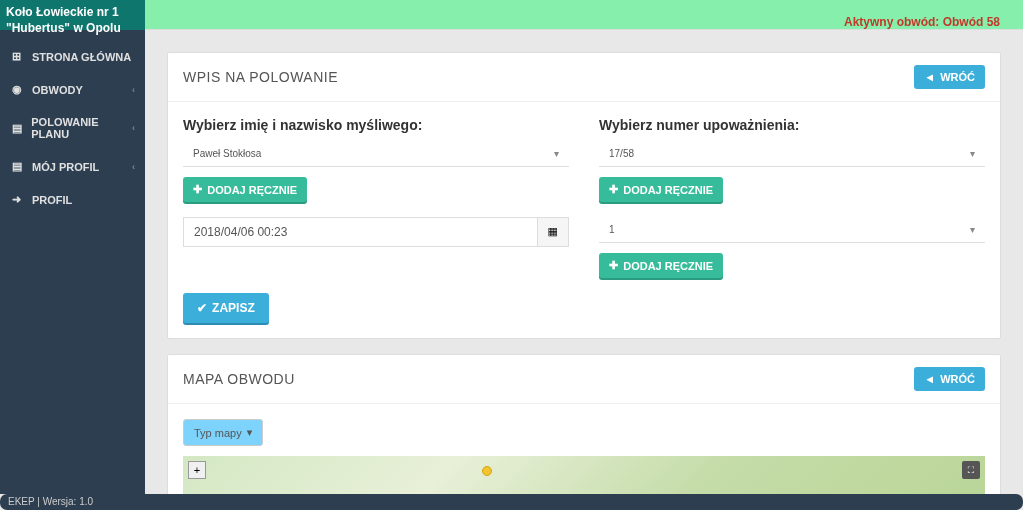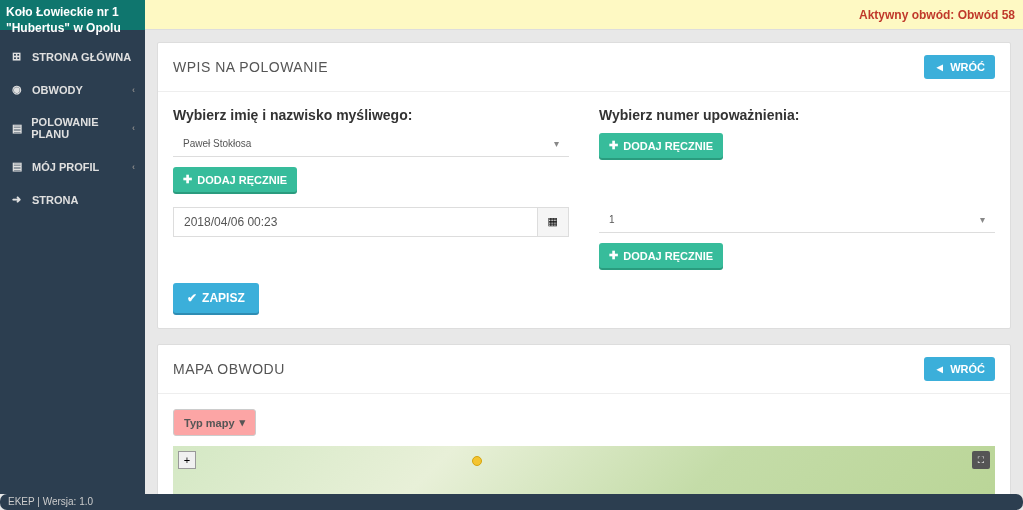--- a/index.html
+++ b/index.html
@@ -5,35 +5,35 @@
     * { margin: 0; padding: 0; box-sizing: border-box; font-family: Arial, sans-serif; }
     body { background: #e8e8e8; width: 1023px; height: 510px; overflow: hidden; position: relative; }
     
     .sidebar { position: absolute; left: 0; top: 0; width: 145px; height: 494px; background: #2c3e50; color: #fff; }
     .sidebar-header { background: #0f766e; padding: 5px 6px; font-size: 12px; color: #fff; font-weight: bold; line-height: 1.3; height: 30px; }
     .sidebar-nav { padding-top: 10px; }
     .sidebar-item { padding: 10px 12px; font-size: 11px; color: #e0e0e0; display: flex; align-items: center; gap: 8px; cursor: pointer; font-weight: bold; position: relative; }
     .sidebar-item .chevron { position: absolute; right: 10px; font-size: 9px; color: #888; }
     .sidebar-icon { width: 12px; display: inline-block; }
     
-    .topbar { position: absolute; left: 145px; top: 0; right: 0; height: 30px; background: #fef9c3; border-bottom: 1px solid #ddd; display: flex; justify-content: flex-end; align-items: center; padding-right: 8px; }
+    .topbar { position: absolute; left: 145px; top: 0; right: 0; height: 30px; background: #86efac; border-bottom: 1px solid #ddd; display: flex; justify-content: flex-end; align-items: flex-end; padding-right: 23px; }
     .topbar-status { color: #c0392b; font-size: 12px; font-weight: bold; }
     
-    .main { position: absolute; left: 145px; top: 30px; right: 0; bottom: 16px; overflow: auto; padding: 12px; background: #e8e8e8; }
+    .main { position: absolute; left: 145px; top: 30px; right: 0; bottom: 16px; overflow: auto; padding: 22px; background: #e8e8e8; }
     
     .panel { background: #fff; border: 1px solid #ddd; margin-bottom: 15px; border-radius: 2px; }
     .panel-header { padding: 12px 15px; border-bottom: 1px solid #eee; display: flex; justify-content: space-between; align-items: center; }
     .panel-title { font-size: 14px; color: #555; font-weight: normal; letter-spacing: 0.5px; }
     .panel-body { padding: 15px; }
     
     .btn { display: inline-flex; align-items: center; gap: 5px; padding: 6px 10px; font-size: 11px; font-weight: bold; border: none; cursor: pointer; border-radius: 3px; color: #fff; }
     .btn-back { background: #3bafda; }
     .btn-add { background: #37bc9b; box-shadow: 0 2px 0 #2a9b7e; }
     .btn-save { background: #3bafda; box-shadow: 0 2px 0 #2e8cb3; padding: 8px 14px; font-size: 12px; }
-    .btn-map { background: #fca5a5; color: #555; border: 1px solid #ccc; font-weight: bold; }
+    .btn-map { background: #7dd3fc; color: #555; border: 1px solid #ccc; font-weight: normal; }
     
     .form-row { display: flex; gap: 30px; margin-bottom: 15px; }
     .form-col { flex: 1; }
     .form-label { font-size: 14px; color: #333; font-weight: bold; display: block; margin-bottom: 8px; }
     .form-select { width: 100%; padding: 7px 10px; border: none; border-bottom: 1px solid #ddd; font-size: 10px; color: #555; background: #fff; appearance: none; position: relative; }
     .select-wrapper { position: relative; }
     .select-wrapper::after { content: "▾"; position: absolute; right: 10px; top: 7px; font-size: 10px; color: #888; pointer-events: none; }
     .form-input { width: 100%; padding: 7px 10px; border: 1px solid #ddd; font-size: 12px; color: #555; }
     .input-group { display: flex; }
     .input-group .form-input { flex: 1; border-right: none; }
@@ -70,21 +70,21 @@
       <span>POLOWANIE PLANU</span>
       <span class="chevron">‹</span>
     </div>
     <div class="sidebar-item">
       <span class="sidebar-icon">▤</span>
       <span>MÓJ PROFIL</span>
       <span class="chevron">‹</span>
     </div>
     <div class="sidebar-item">
       <span class="sidebar-icon">➜</span>
-      <span>STRONA</span>
+      <span>PROFIL</span>
     </div>
   </div>
 </div>
 
 <div class="topbar">
   <span class="topbar-status">Aktywny obwód: Obwód 58</span>
 </div>
 
 <div class="main">
 
@@ -108,20 +108,25 @@
           </div>
           <div style="margin-top:10px">
             <button class="btn btn-add">
               <span>✚</span>
               <span>DODAJ RĘCZNIE</span>
             </button>
           </div>
         </div>
         <div class="form-col">
           <label class="form-label">Wybierz numer upoważnienia:</label>
+          <div class="select-wrapper">
+            <select class="form-select">
+              <option>17/58</option>
+            </select>
+          </div>
           <div style="margin-top:10px">
             <button class="btn btn-add">
               <span>✚</span>
               <span>DODAJ RĘCZNIE</span>
             </button>
           </div>
         </div>
       </div>
 
       <div class="form-row">

